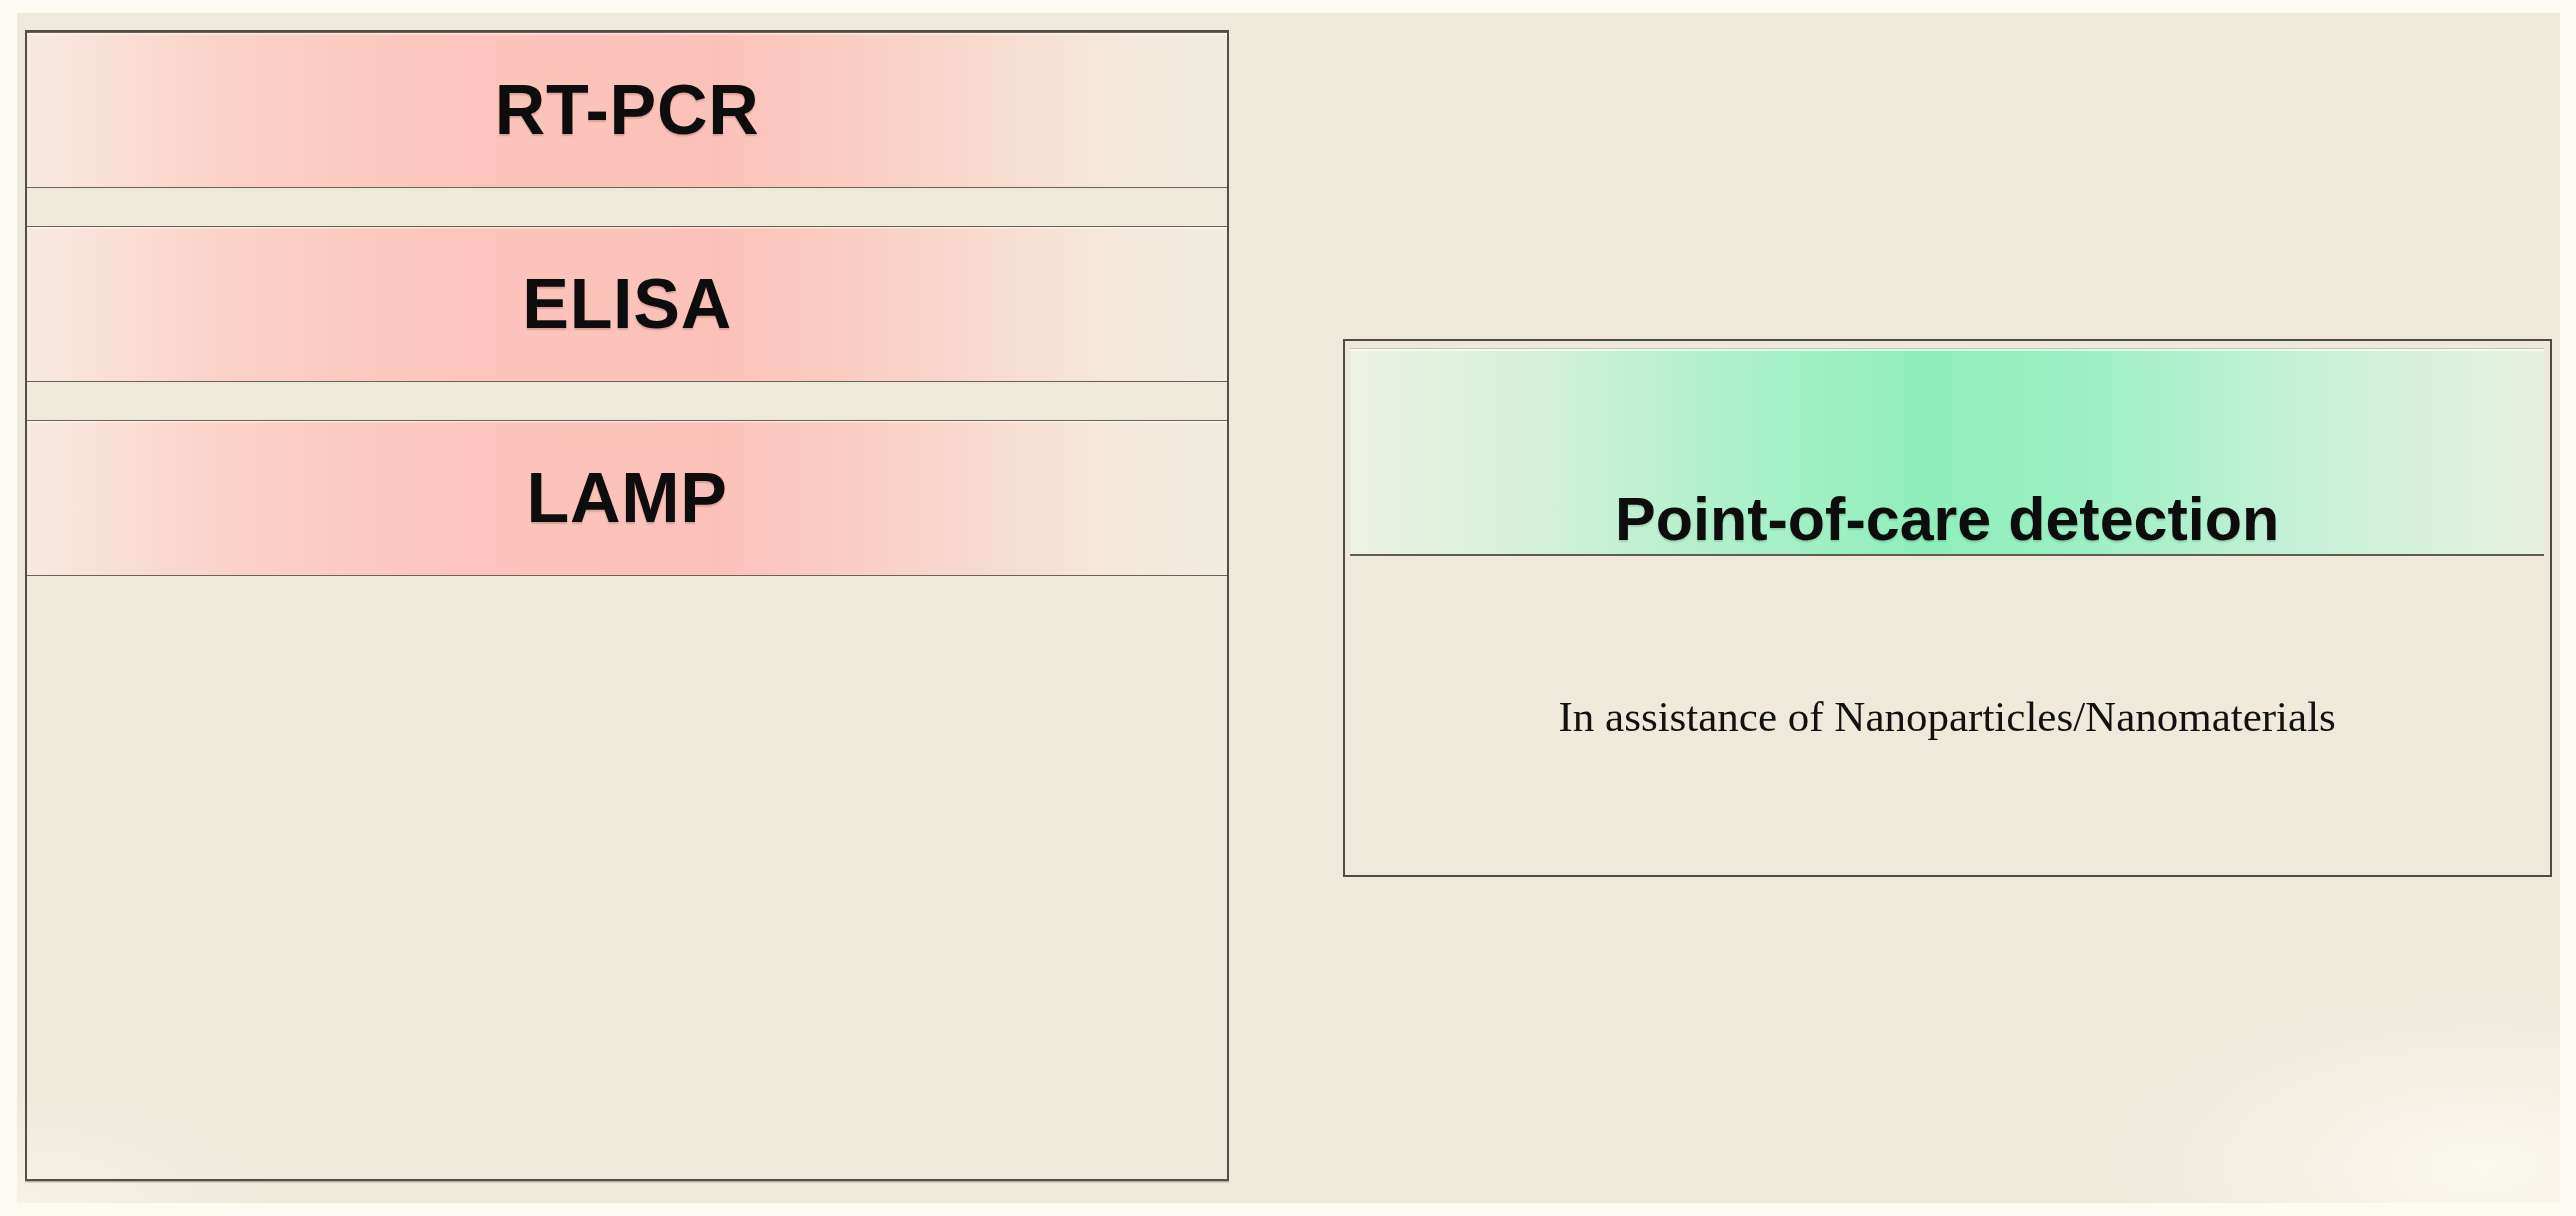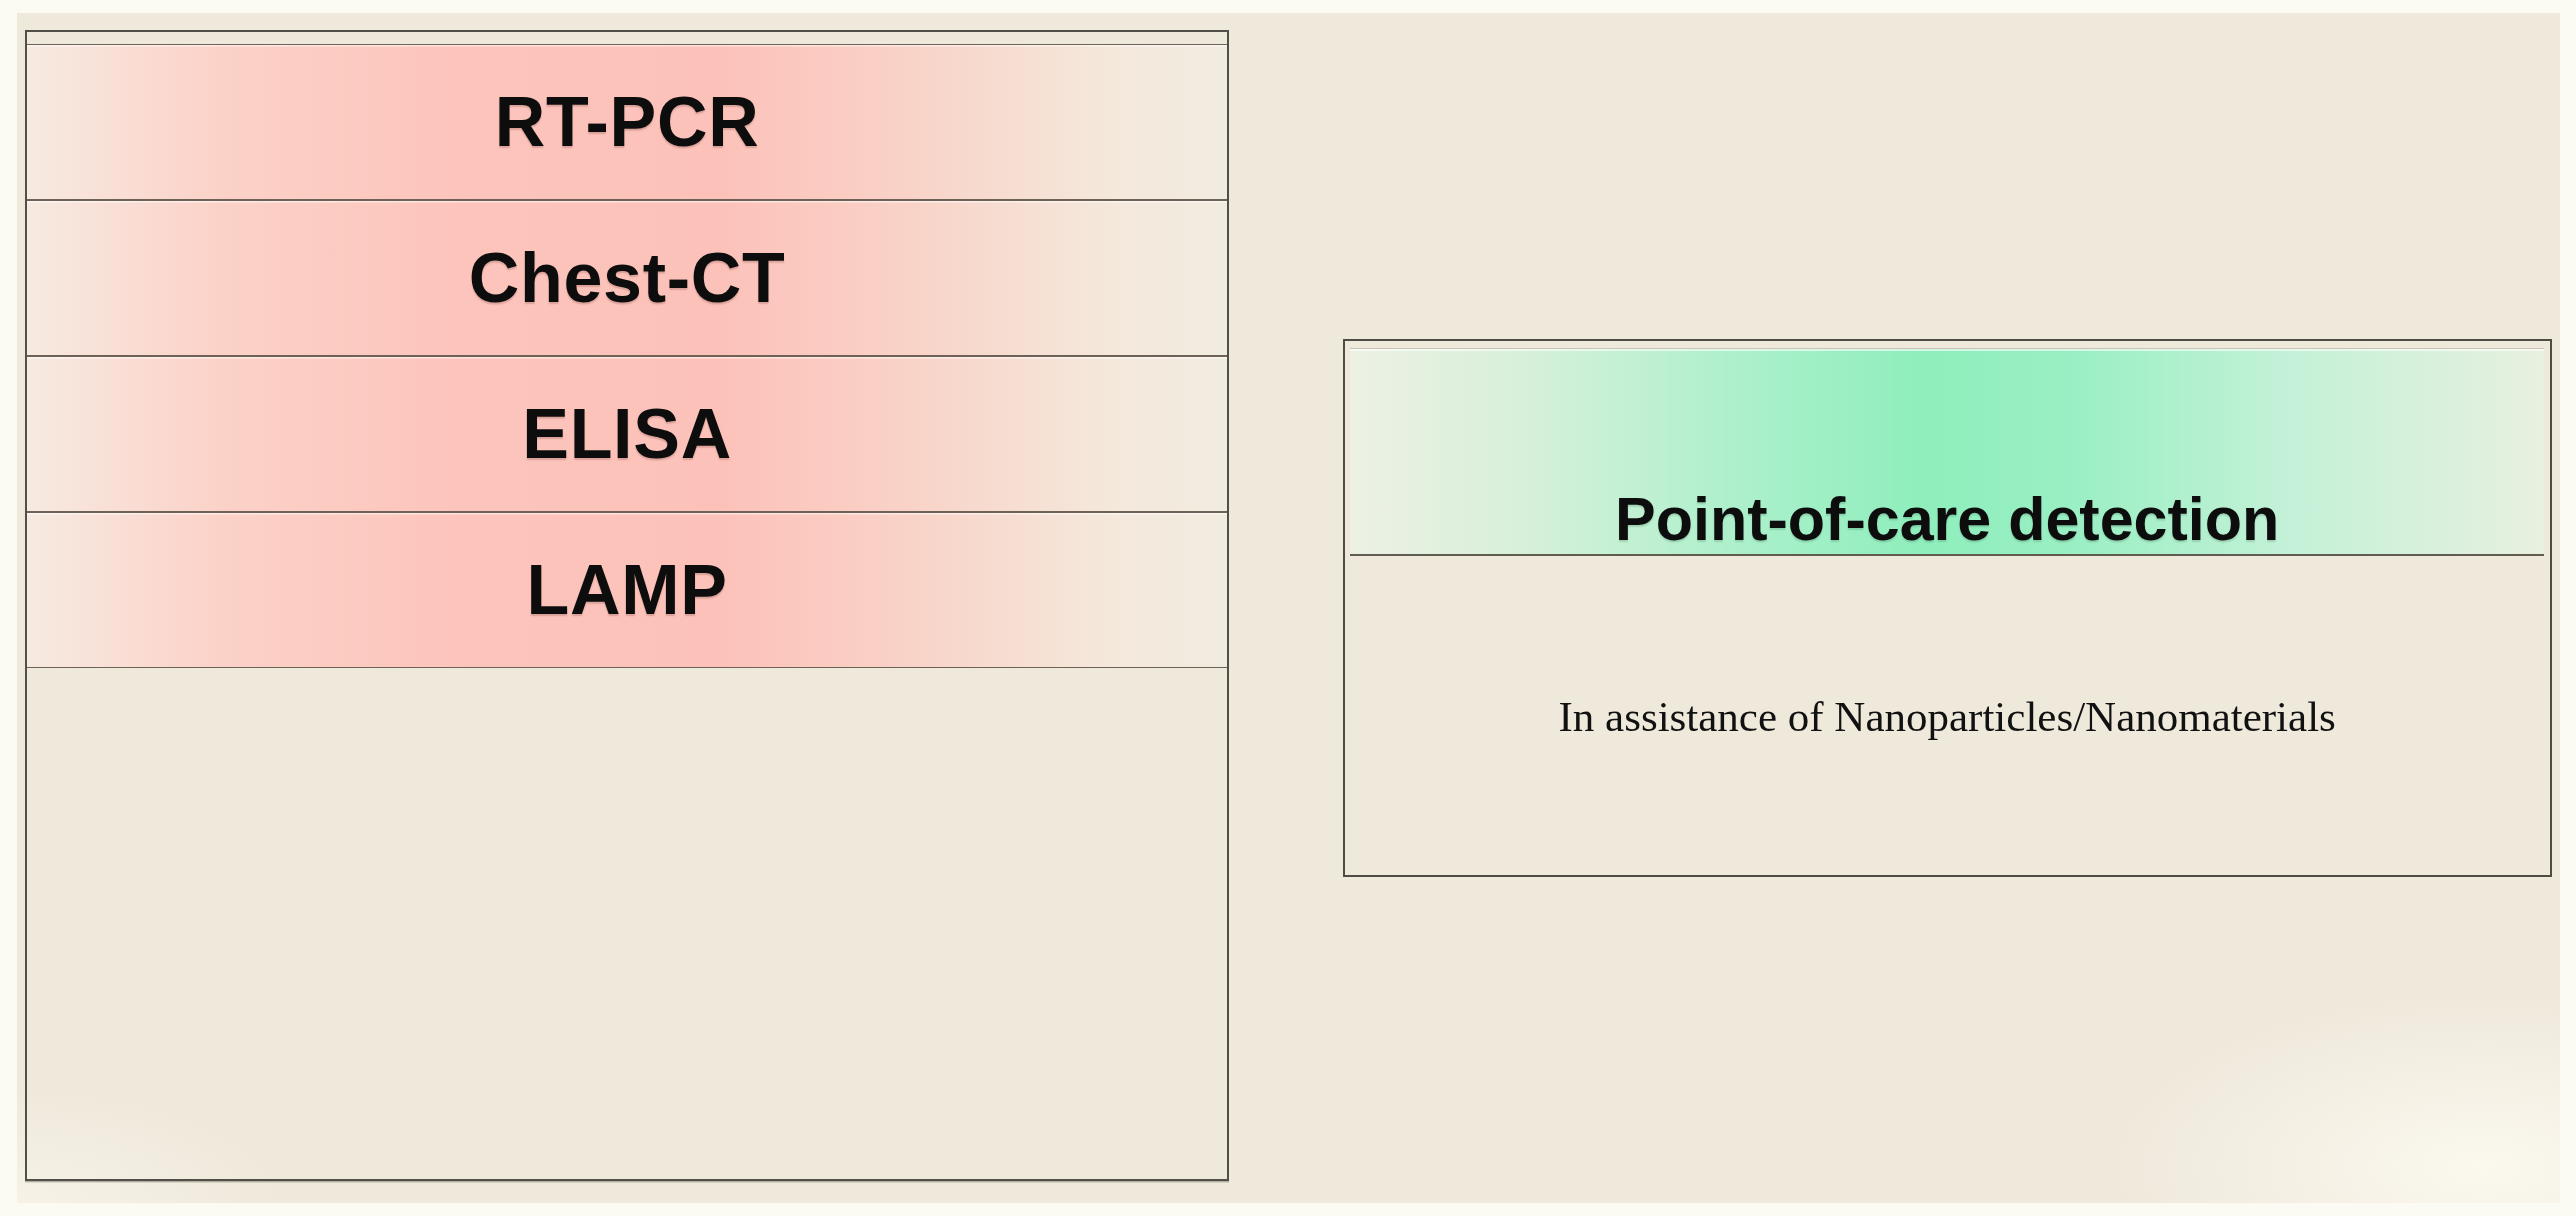--- a/index.html
+++ b/index.html
@@ -32,21 +32,21 @@
     height: 1151px;
     border: 2.1px solid #514f47;
     box-sizing: border-box;
     box-shadow: 0 1.4px 0 rgba(60,55,45,0.35);
   }
   .methods-rows {
     position: absolute;
     inset: 0;
     display: flex;
     flex-direction: column;
-    padding-top: 12px;
+    gap: 38px;
   }
   .method-row {
     height: 156px;
     flex: 0 0 156px;
     box-sizing: border-box;
     border-top: 1.4px solid #6e6156;
     border-bottom: 1.4px solid #6e6156;
     background: linear-gradient(90deg,
       #f7eae1 0%,
       #fbd2c8 16%,
@@ -129,23 +129,20 @@
 <body>
 
 <div class="canvas">
 
   <div class="methods-box">
     <div class="methods-rows">
       <div class="method-row">
         <span class="method-label">RT-PCR</span>
       </div>
       <div class="method-row">
-        <span class="method-label">Chest-CT</span>
-      </div>
-      <div class="method-row">
         <span class="method-label">ELISA</span>
       </div>
       <div class="method-row">
         <span class="method-label">LAMP</span>
       </div>
     </div>
   </div>
 
   <div class="poc-box">
     <div class="poc-band">

